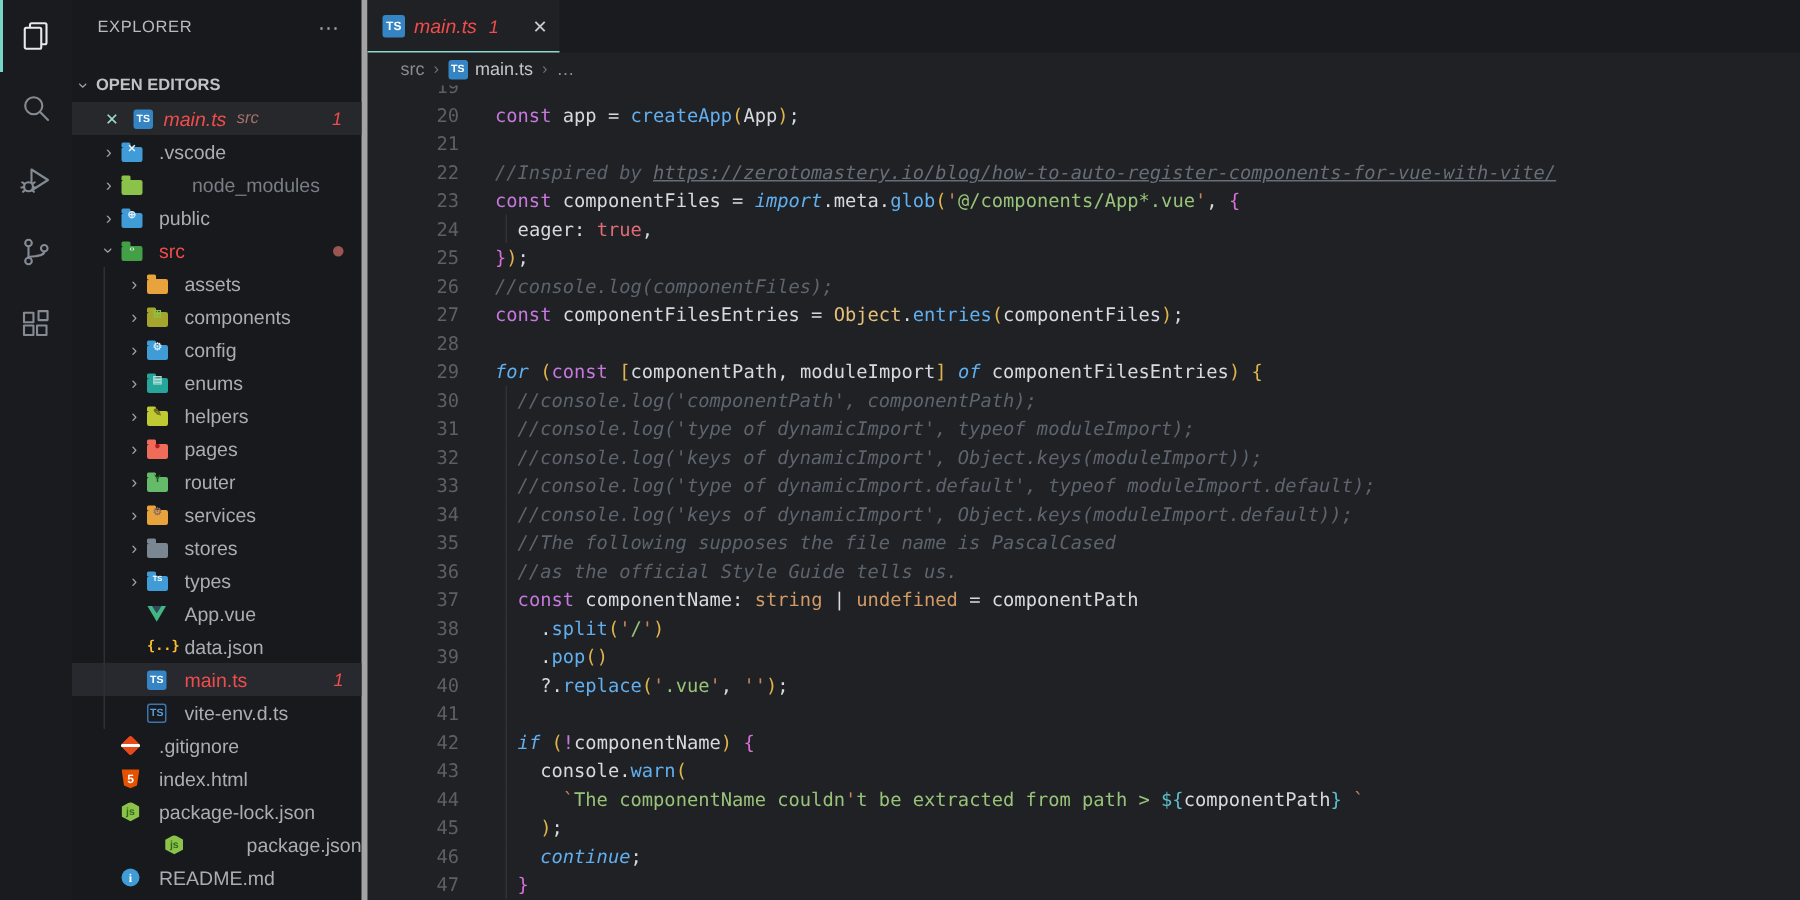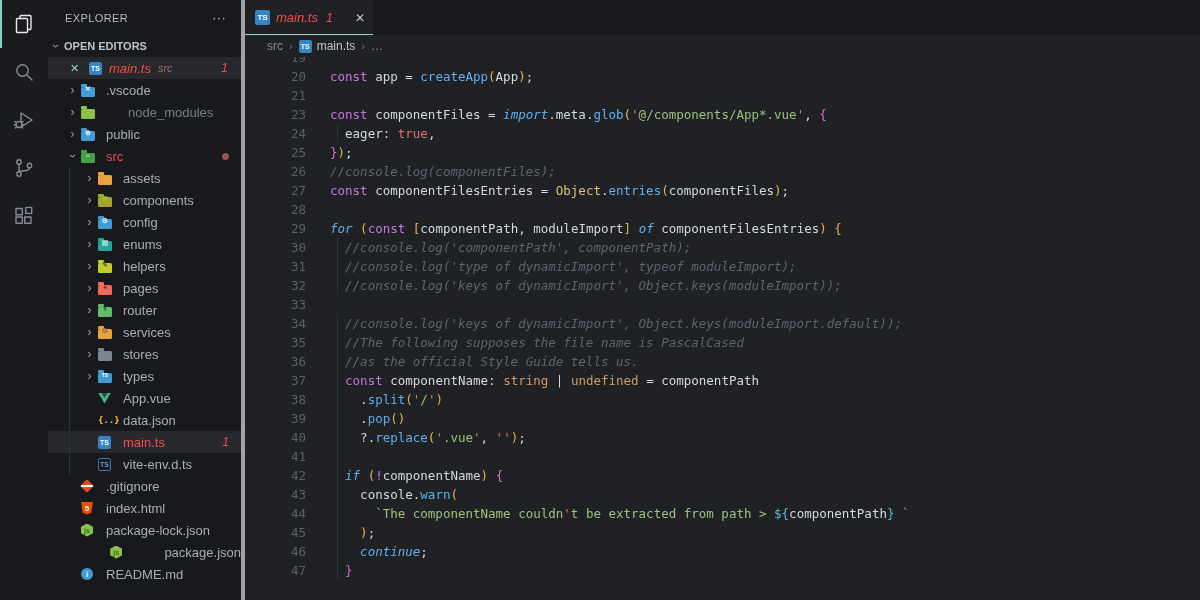--- a/index.html
+++ b/index.html
@@ -11,21 +11,21 @@
   .activitybar{width:48px;background:#1a1b1e;flex:none;display:flex;flex-direction:column;}
   .ab-item{position:relative;width:48px;height:48px;display:flex;align-items:center;justify-content:center;color:#858b94;cursor:pointer;}
   .ab-item.active{color:#e7e9ec;}
   .ab-item.active::before{content:"";position:absolute;left:0;top:0;width:2px;height:48px;background:#76d6c8;}
   .ab-item svg{width:24px;height:24px;}
 
   
   .sidebar{width:197px;background:#18191c;flex:none;color:#a9aeb4;font-size:13px;position:relative;border-right:4px solid #a3a3a3;}
   .sb-title{height:35px;display:flex;align-items:center;padding:0 14px 0 17px;font-size:11px;letter-spacing:.4px;color:#b7bac0;}
   .sb-title .more{margin-left:auto;color:#9da2a8;font-size:14px;letter-spacing:1px;cursor:pointer;}
-  .sb-header{height:22px;display:flex;align-items:center;font-size:11px;font-weight:700;color:#bfc3c8;cursor:pointer;}
+  .sb-header{height:22px;display:flex;align-items:center;font-size:11px;font-weight:700;color:#bfc3c8;cursor:pointer;margin-top:11px;}
   .sb-header .chev{width:16px;text-align:center;font-weight:400;color:#9da2a8;display:inline-block;transform:rotate(90deg);font-size:12px;}
   .oe-row{height:22px;display:flex;align-items:center;background:#26282c;padding-left:22px;cursor:pointer;}
   .oe-close{color:#9fd9cd;font-size:11px;width:12px;margin-right:7px;cursor:pointer;}
   .oe-name{font-style:italic;color:#f14c4c;margin-left:7px;}
   .oe-desc{font-style:italic;color:#a5716c;font-size:11px;margin-left:7px;}
   .oe-badge{margin-left:auto;margin-right:13px;color:#f14c4c;font-style:italic;font-size:12px;}
   .tree{position:relative;}
   .tree-guide{position:absolute;left:21px;top:88px;width:1px;height:308px;background:#2d3035;}
   .trow{height:22px;display:flex;align-items:center;cursor:pointer;white-space:nowrap;}
   .trow.selected{background:#27292e;}
@@ -357,20 +357,24 @@
           </div>
           <div class="line">
             <span class="ln">20</span>
             <span class="lc"><span class="tk-kw">const</span><span class="tk-pu"> </span><span class="tk-var">app</span><span class="tk-pu"> = </span><span class="tk-fn">createApp</span><span class="tk-b1">(</span><span class="tk-var">App</span><span class="tk-b1">)</span><span class="tk-pu">;</span></span>
           </div>
           <div class="line">
             <span class="ln">21</span>
             <span class="lc"></span>
           </div>
           <div class="line">
+            <span class="ln">22</span>
+            <span class="lc"><span class="tk-cmt">//Inspired by </span><span class="tk-url">https://zerotomastery.io/blog/how-to-auto-register-components-for-vue-with-vite/</span></span>
+          </div>
+          <div class="line">
             <span class="ln">23</span>
             <span class="lc"><span class="tk-kw">const</span><span class="tk-pu"> </span><span class="tk-var">componentFiles</span><span class="tk-pu"> = </span><span class="tk-ctrl">import</span><span class="tk-pu">.</span><span class="tk-var">meta</span><span class="tk-pu">.</span><span class="tk-fn">glob</span><span class="tk-b1">(</span><span class="tk-q">'</span><span class="tk-str">@/components/App*.vue</span><span class="tk-q">'</span><span class="tk-pu">, </span><span class="tk-b2">{</span></span>
           </div>
           <div class="line">
             <span class="ln">24</span>
             <span class="lc"><span class="guide"></span><span class="tk-pu">  </span><span class="tk-var">eager</span><span class="tk-pu">: </span><span class="tk-bool">true</span><span class="tk-pu">,</span></span>
           </div>
           <div class="line">
             <span class="ln">25</span>
             <span class="lc"><span class="tk-b2">}</span><span class="tk-b1">)</span><span class="tk-pu">;</span></span>
@@ -398,20 +402,21 @@
           <div class="line">
             <span class="ln">31</span>
             <span class="lc"><span class="guide"></span><span class="tk-cmt">  //console.log('type of dynamicImport', typeof moduleImport);</span></span>
           </div>
           <div class="line">
             <span class="ln">32</span>
             <span class="lc"><span class="guide"></span><span class="tk-cmt">  //console.log('keys of dynamicImport', Object.keys(moduleImport));</span></span>
           </div>
           <div class="line">
             <span class="ln">33</span>
+            <span class="lc"><span class="guide"></span><span class="tk-cmt">  //console.log('type of dynamicImport.default', typeof moduleImport.default);</span></span>
           </div>
           <div class="line">
             <span class="ln">34</span>
             <span class="lc"><span class="guide"></span><span class="tk-cmt">  //console.log('keys of dynamicImport', Object.keys(moduleImport.default));</span></span>
           </div>
           <div class="line">
             <span class="ln">35</span>
             <span class="lc"><span class="guide"></span><span class="tk-cmt">  //The following supposes the file name is PascalCased</span></span>
           </div>
           <div class="line">

